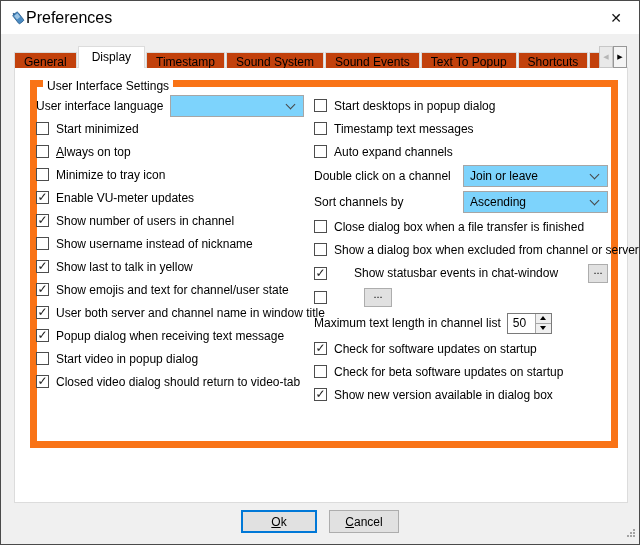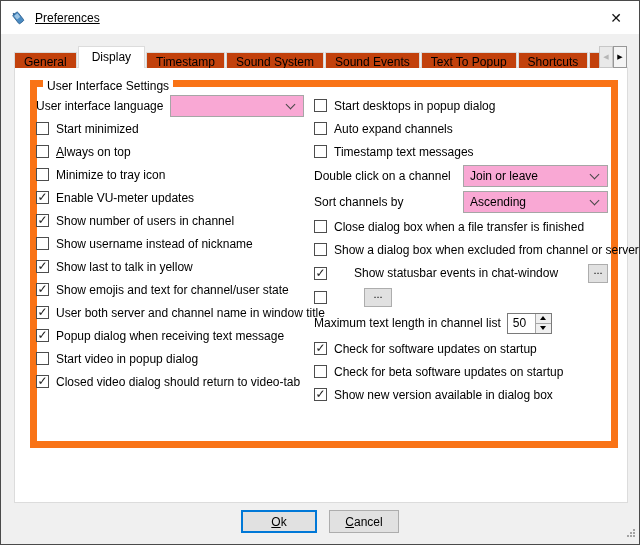--- a/index.html
+++ b/index.html
@@ -4,21 +4,21 @@
 <style>
   html,body{margin:0;padding:0;background:#888;}
   #dialog{
     position:relative;width:640px;height:545px;box-sizing:border-box;
     background:#f0f0f0;border:1px solid #4a4a4a;overflow:hidden;
     font-family:"Liberation Sans", sans-serif;font-size:12px;color:#000;
   }
   
   .titlebar{position:absolute;left:0;top:0;right:0;height:33px;background:#fff;display:flex;align-items:center;padding-left:9px;}
   .app-icon{width:16px;height:16px;flex:none;}
-  .title-text{margin-left:9px;font-size:12px;color:#000;text-decoration:underline;}
+  .title-text{font-size:16px;color:#000;}
   .close-btn{position:absolute;right:10px;top:4px;width:26px;height:25px;display:flex;align-items:center;justify-content:center;font-size:14px;color:#111;background:transparent;border:none;cursor:default;font-family:"DejaVu Sans",sans-serif;}
   
   .tabbar{position:absolute;left:13px;top:45px;width:589px;height:22px;display:flex;overflow:hidden;white-space:nowrap;z-index:3;}
   .tab{flex:none;box-sizing:border-box;margin-top:6px;height:32px;padding:0 9px;line-height:18px;
        background:#c2410c;border:1px solid #d9d9d9;border-bottom:none;margin-right:1px;}
   .tab.active{margin-top:0;height:22px;line-height:21px;background:#fff;border:1px solid #dcdcdc;border-bottom:none;padding:0 13px;}
   .tab-scrollers{position:absolute;right:12px;top:45px;height:22px;display:flex;z-index:4;}
   .scroll-btn{box-sizing:border-box;width:14px;height:22px;display:flex;align-items:center;justify-content:center;font-size:7px;padding:0;border:1px solid #c7c7c7;background:#e9e9e9;color:#b5b5b5;}
   .scroll-btn.enabled{background:#f4f4f4;border:1px solid #979797;color:#000;}
   
@@ -29,21 +29,21 @@
   .col{position:absolute;display:flex;flex-direction:column;}
   .col-left{left:21px;top:26px;width:268px;}
   .col-right{left:299px;top:26px;width:294px;}
   .row{height:23px;display:flex;align-items:center;}
   .row-tall{height:26px;}
   .row-btn{height:24px;gap:20px;}
   .row-spin{height:28px;}
   .cb{box-sizing:border-box;width:13px;height:13px;border:1px solid #4d4d4d;background:#fff;flex:none;position:relative;margin-right:7px;}
   .cb.checked::after{content:"\2713";position:absolute;left:-1px;top:-2px;width:13px;text-align:center;font-size:12px;line-height:14px;color:#1b1b1b;}
   .cb-label{white-space:nowrap;}
-  .combo{box-sizing:border-box;height:22px;background:#f9a8d4;border:1px solid #a6a6a6;display:flex;align-items:center;flex:none;}
+  .combo{box-sizing:border-box;height:22px;background:#7dd3fc;border:1px solid #a6a6a6;display:flex;align-items:center;flex:none;}
   .combo-lang{width:134px;margin-left:auto;}
   .combo-right{width:145px;margin-left:auto;}
   .combo-value{padding-left:6px;white-space:nowrap;overflow:hidden;}
   .chev{width:6px;height:6px;border-left:1px solid #474747;border-bottom:1px solid #474747;transform:rotate(-45deg);margin-left:auto;margin-right:9px;margin-top:-3px;flex:none;}
   .mini-btn{box-sizing:border-box;margin-left:10px;width:28px;height:19px;background:#e1e1e1;border:1px solid #adadad;font-family:"Liberation Sans",sans-serif;font-size:11px;line-height:8px;padding:0 0 6px 0;color:#000;}
   
   .spinbox{box-sizing:border-box;margin-left:6px;width:45px;height:21px;border:1px solid #7a7a7a;background:#fff;display:flex;align-items:stretch;gap:8px;}
   .spin-value{flex:1;display:flex;align-items:center;padding-left:5px;}
   .spin-btns{width:15px;display:flex;flex-direction:column;border-left:1px solid #a6a6a6;}
   .spin-btn{flex:1;background:#f0f0f0;display:flex;align-items:center;justify-content:center;}
@@ -158,25 +158,25 @@
     </div>
 
     <div class="col col-right">
       <div>
           <div class="row">
             <span class="cb"></span>
             <span class="cb-label">Start desktops in popup dialog</span>
           </div>
           <div class="row">
             <span class="cb"></span>
+            <span class="cb-label">Timestamp text messages</span>
+          </div>
+          <div class="row">
+            <span class="cb"></span>
             <span class="cb-label">Auto expand channels</span>
-          </div>
-          <div class="row">
-            <span class="cb"></span>
-            <span class="cb-label">Timestamp text messages</span>
           </div>
         </div>
 
       <div class="row row-tall">
         <span>Double click on a channel</span>
         <div class="combo combo-right">
           <span class="combo-value">Join or leave</span>
           <span class="chev"></span>
         </div>
       </div>

